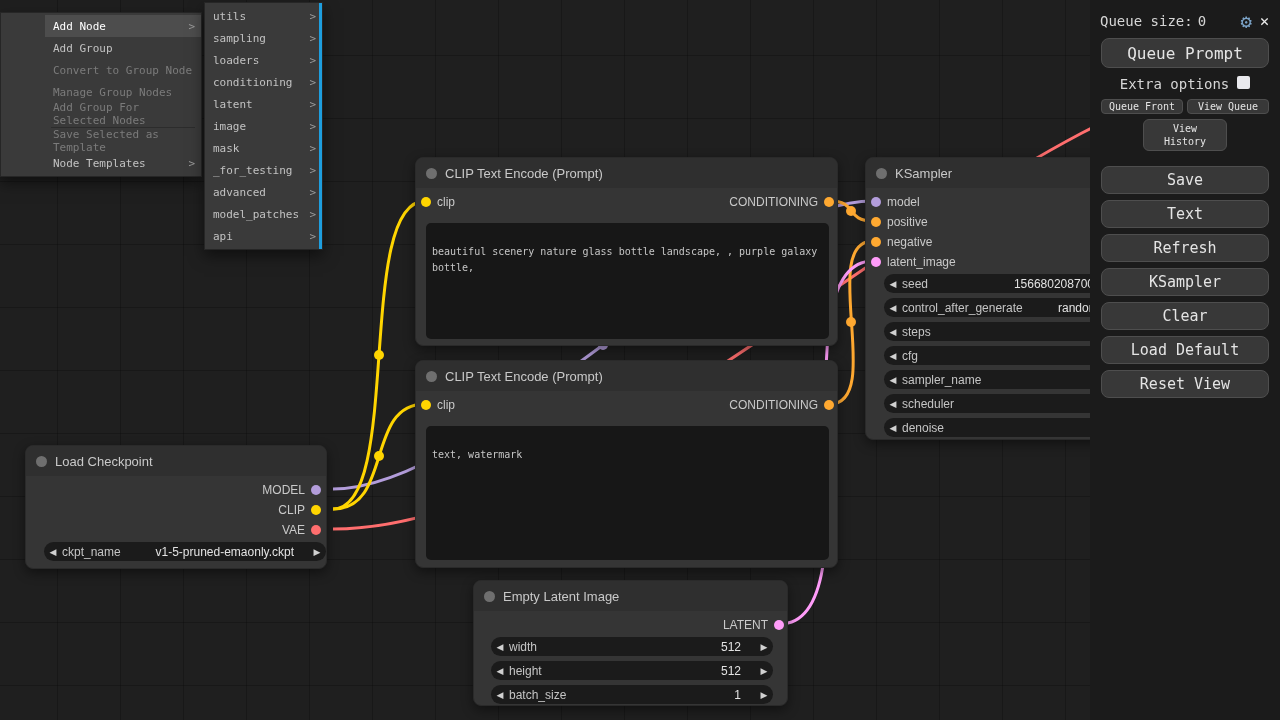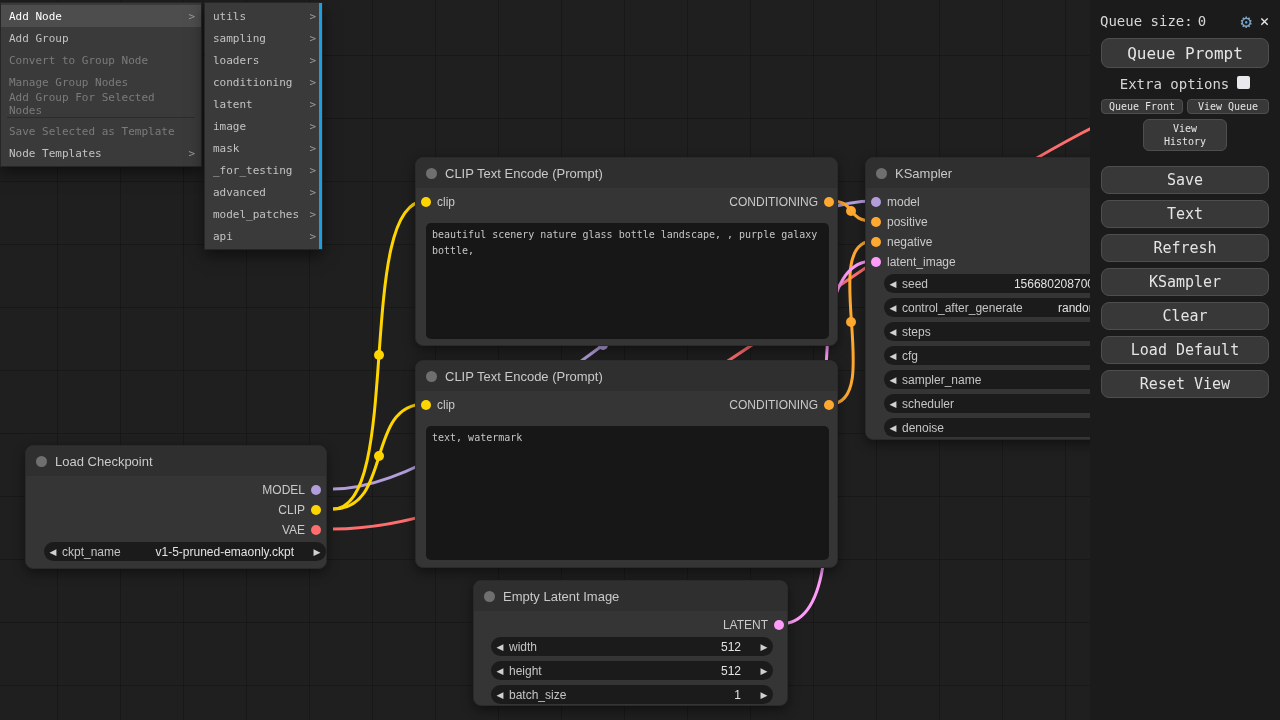--- a/index.html
+++ b/index.html
@@ -21,32 +21,32 @@
   .ntitle{height:30px;background:#2f2f2f;border-radius:7px 7px 0 0;display:flex;
     align-items:center;padding-left:10px;gap:8px;color:#c9c9c9;font-size:13px;}
   .ndot{width:11px;height:11px;border-radius:50%;background:#6f6f6f;flex:0 0 auto;}
   .slot{position:absolute;height:16px;display:flex;align-items:center;gap:6px;
     font-size:12px;color:#c9c9c9;white-space:nowrap;}
   .slot.in{left:5px;}
   .slot.out{right:3px;}
   .sdot{width:10px;height:10px;border-radius:50%;flex:0 0 auto;}
   .ntext{position:absolute;background:#171717;border-radius:5px;color:#c6c6c6;
     font-family:"DejaVu Sans Mono",monospace;font-size:10px;line-height:1.55;
-    padding:4px 6px;white-space:pre-wrap;overflow:hidden;}
+    padding:21px 6px;white-space:pre-wrap;overflow:hidden;}
   .widget{position:absolute;height:19px;background:#1b1b1b;border-radius:10px;
     display:flex;align-items:center;color:#c5c5c5;font-size:12px;overflow:hidden;}
   .warrow{flex:0 0 18px;text-align:center;font-size:9px;color:#d0d0d0;}
   .wlabel{flex:0 0 auto;white-space:nowrap;}
   .wvalue{flex:1;text-align:right;padding-right:6px;color:#e2e2e2;white-space:nowrap;}
 
   
   .menu{position:absolute;background:#3a3a3a;border:1px solid #262626;padding:2px 0;
     font-family:"DejaVu Sans Mono",monospace;font-size:11px;color:#c2c2c2;
     box-shadow:0 6px 14px rgba(0,0,0,.5);z-index:40;}
-  .menu.root{left:0;top:2px;width:202px;}
+  .menu.root{left:0;top:12px;width:202px;padding-left:44px;}
   .menu.sub{left:204px;top:2px;width:119px;}
   .mitem{height:22px;display:flex;align-items:center;padding:0 8px;position:relative;}
   .mitem .marrow{position:absolute;right:6px;color:#9a9a9a;}
   .mitem.disabled{color:#7b7b7b;}
   .mitem.hl{background:#4d4d4d;color:#fff;}
   .msep{height:1px;background:#2c2c2c;margin:2px 6px;}
   .subbar{position:absolute;right:0;top:0;bottom:0;width:3px;}
 
   
   .sidebar{position:absolute;left:1090px;top:0;width:190px;height:720px;background:#1b1b1b;

